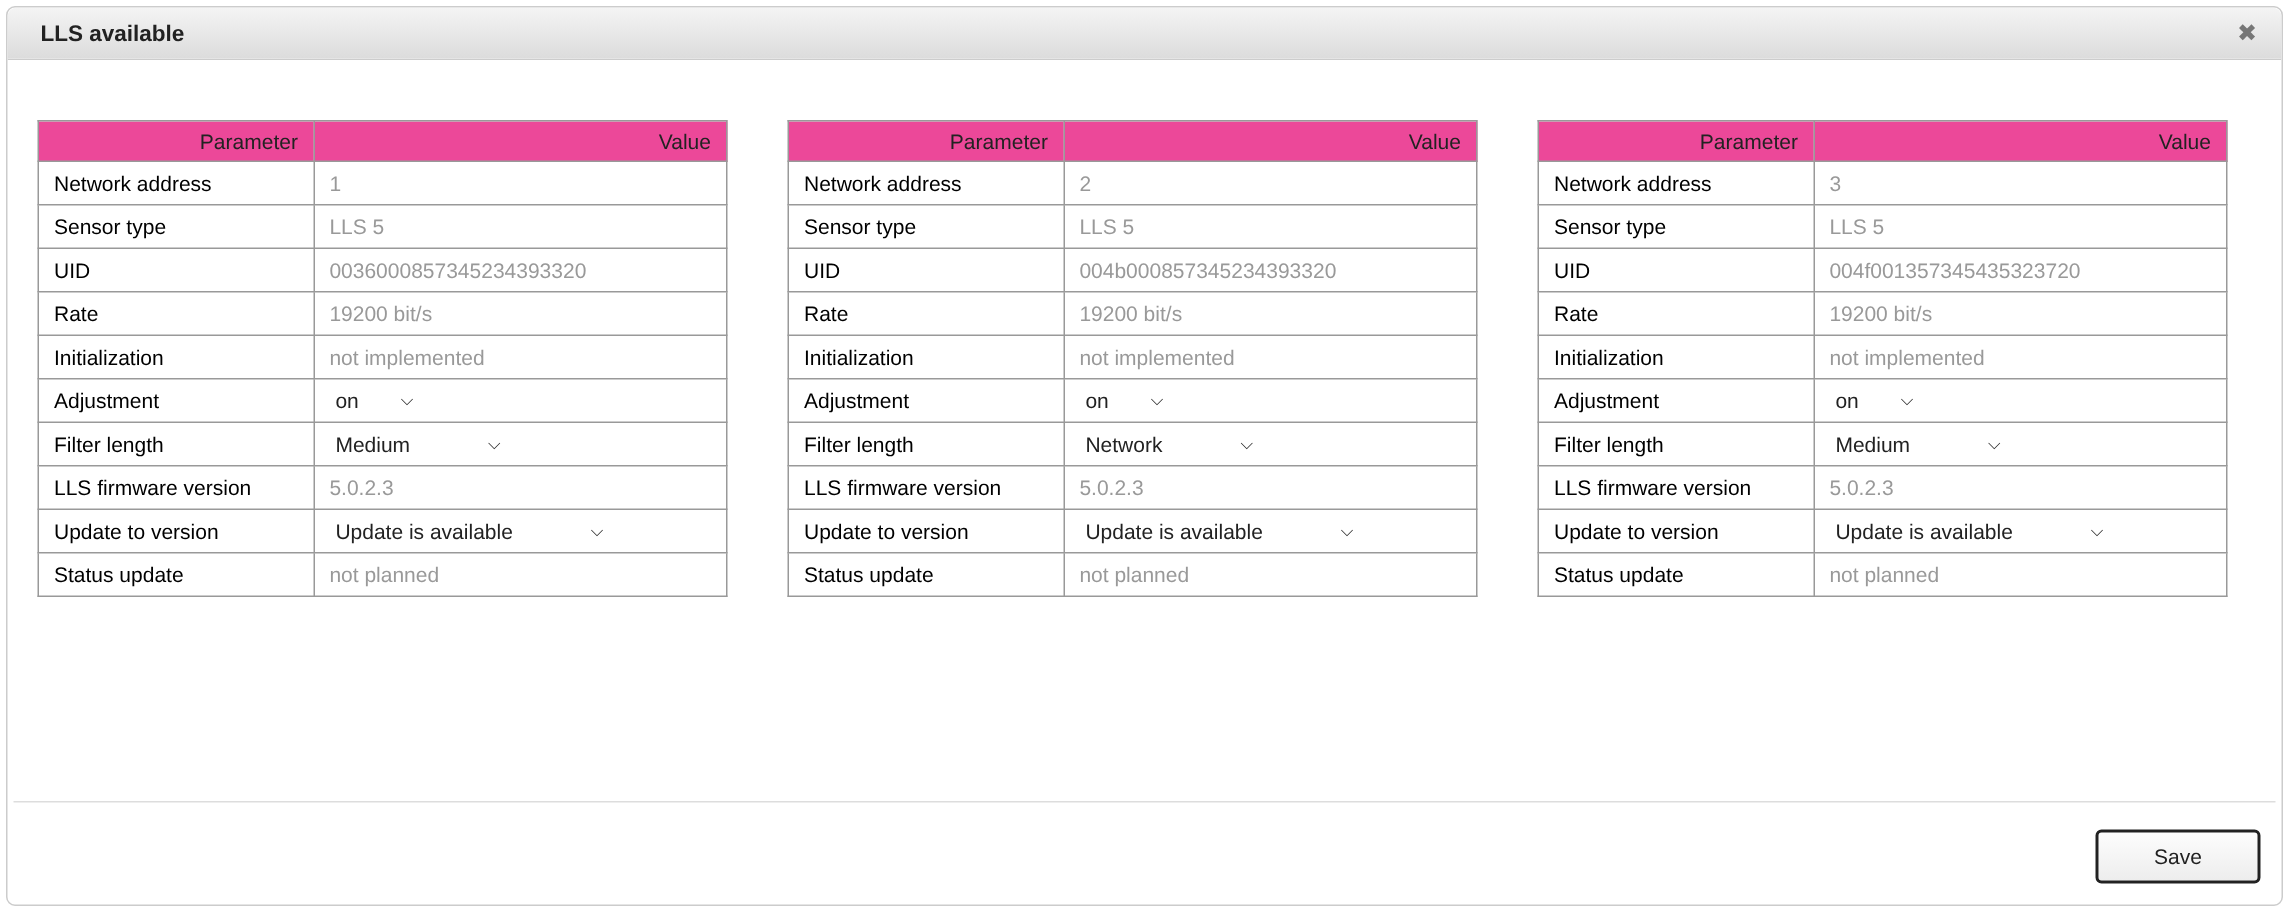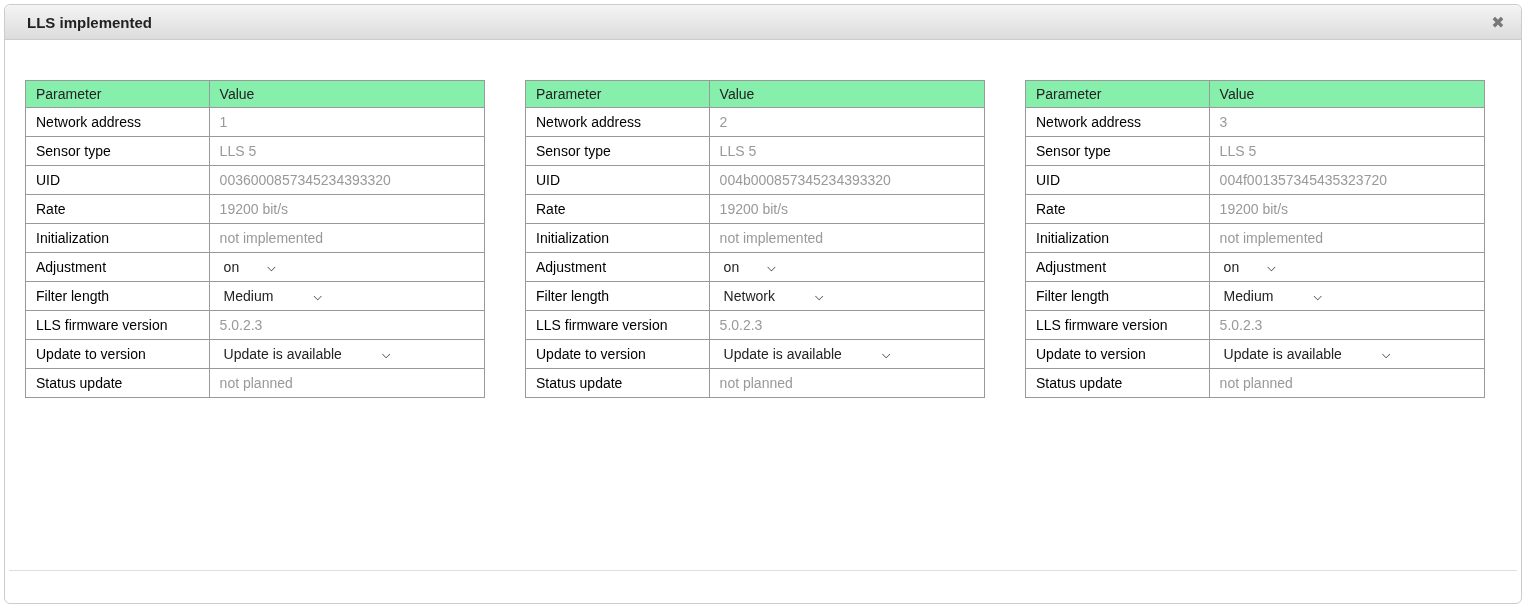--- a/index.html
+++ b/index.html
@@ -47,22 +47,22 @@
       display: flex;
       gap: 40px;
       align-items: flex-start;
     }
     .param-table {
       border: 1px solid #999;
       border-collapse: collapse;
       width: 460px;
     }
     .param-table th {
-      background: #86efac;
-      text-align: left;
+      background: #ec4899;
+      text-align: right;
       font-weight: normal;
       padding: 5px 10px;
       border: 1px solid #999;
       font-size: 14px;
     }
     .param-table td {
       border: 1px solid #999;
       padding: 4px 10px;
       height: 29px;
       vertical-align: middle;
@@ -81,21 +81,21 @@
       display: inline-flex;
       align-items: center;
       gap: 28px;
       color: #222;
       cursor: pointer;
       padding: 0 4px;
     }
     .dropdown .chev {
       font-size: 11px;
     }
-    .dropdown.wide { gap: 40px; }
+    .dropdown.wide { gap: 52px; }
     .footer-sep {
       border-top: 1px solid #ddd;
       margin: 0 4px;
     }
     .footer {
       display: flex;
       justify-content: flex-end;
       gap: 14px;
       padding: 18px 14px 14px 0;
     }
@@ -113,21 +113,21 @@
       border: 2px solid #222;
       font-weight: normal;
     }
   </style>
 </head>
 <body>
 
 <div class="dialog">
 
   <div class="titlebar">
-    <span class="title">LLS implemented</span>
+    <span class="title">LLS available</span>
     <span class="close-btn">
       <span>✖</span>
     </span>
   </div>
 
   <div class="content">
 
     <table class="param-table">
       <tbody>
           <tr>
@@ -317,15 +317,16 @@
         <td class="label-cell">Status update</td>
         <td class="value-cell readonly">not planned</td>
       </tr>
     </tbody>
       </table>
 
   </div>
 
   <div class="footer-sep"></div>
   <div class="footer">
+    <div class="btn primary">Save</div>
   </div>
 
 </div>
 
 </body></html>

